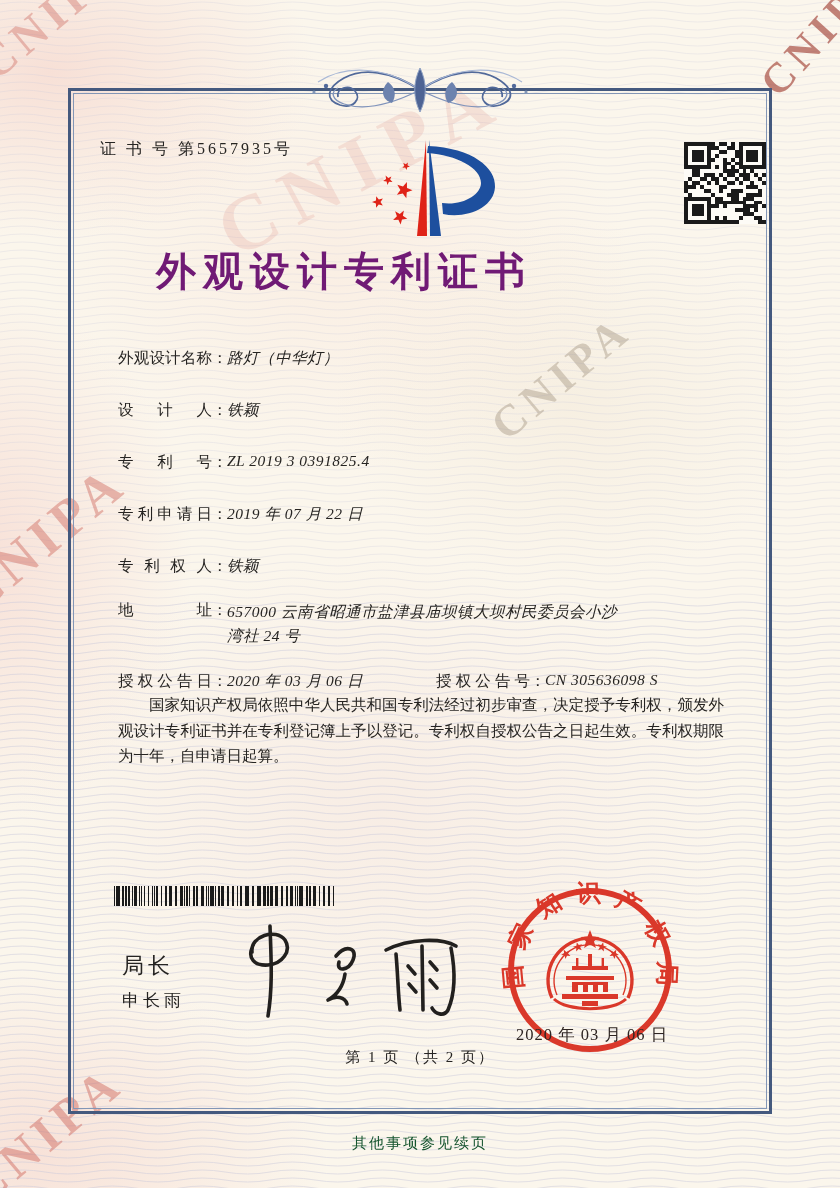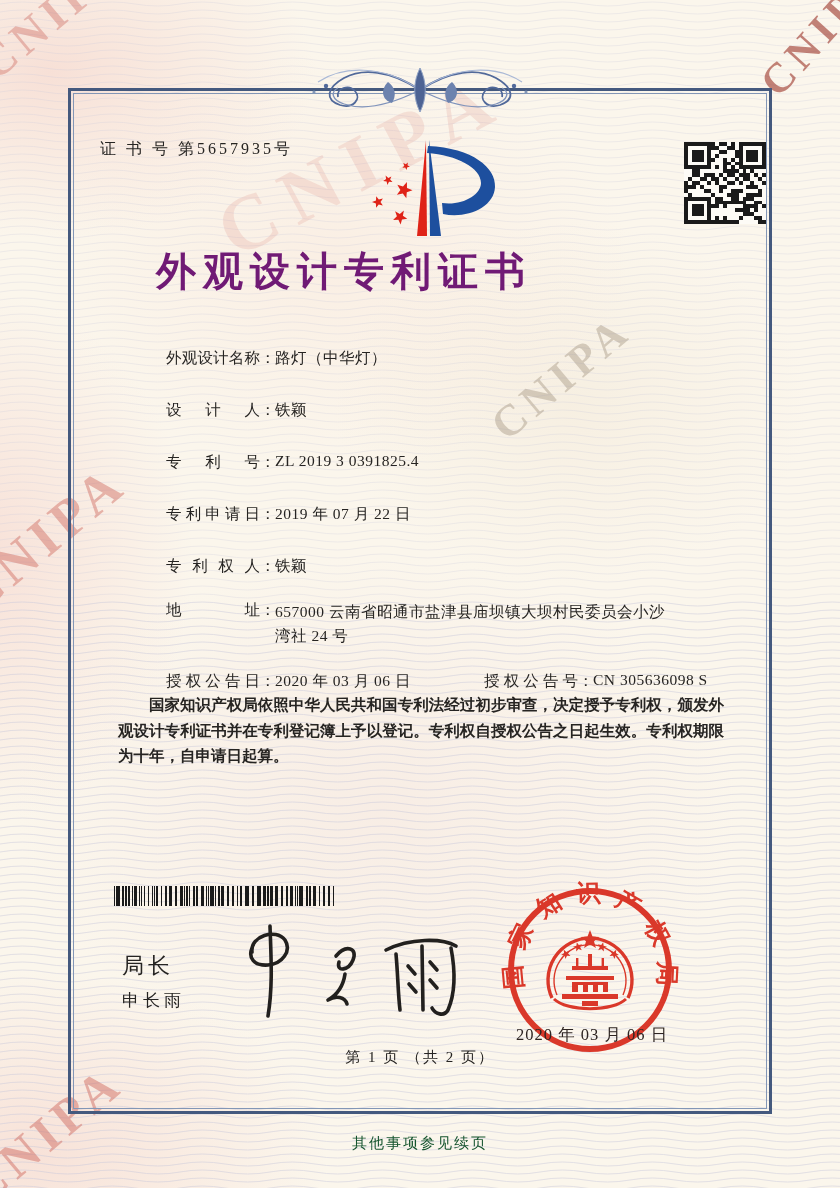--- a/index.html
+++ b/index.html
@@ -41,31 +41,31 @@
   
   .cert-no{position:absolute;left:100px;top:139px;font-size:16px;letter-spacing:3px;z-index:4;text-align:right;}
   #logo{position:absolute;left:338px;top:126px;z-index:4;}
   #qr{position:absolute;left:684px;top:142px;z-index:4;background:#fdfbf6;}
   .title{
     position:absolute;left:0;top:244px;width:688px;text-align:center;
     font-size:40px;font-weight:bold;letter-spacing:7px;z-index:4;color:#701a75;
   }
   
   .row{position:absolute;left:118px;z-index:4;font-size:15.5px;white-space:nowrap;}
-  .lbl{display:inline-block;width:94px;text-align:justify;text-align-last:justify;vertical-align:top;margin-left:48px;}
+  .lbl{display:inline-block;width:94px;text-align:justify;text-align-last:justify;vertical-align:top;}
   .colon{display:inline-block;width:15px;vertical-align:top;}
-  .val{display:inline-block;vertical-align:top;letter-spacing:.5px;}
+  .val{display:inline-block;vertical-align:top;letter-spacing:.5px;font-style:italic;}
   .val-wrap{white-space:normal;width:432px;line-height:24px;}
   .grant-no{position:absolute;left:318px;top:0;}
   
   .body-text{
     position:absolute;left:118px;top:692px;width:606px;z-index:4;
     font-size:15.5px;line-height:25.5px;text-align:justify;
   }
-  .body-text p{margin:0 0 4px 0;text-indent:2em;font-weight:bold;}
+  .body-text p{margin:0 0 4px 0;text-indent:2em;}
   
   #barcode{position:absolute;left:114px;top:886px;z-index:4;}
   
   .signer-title{position:absolute;left:122px;top:951px;font-size:22px;letter-spacing:4px;z-index:4;}
   .signer-name{position:absolute;left:122px;top:989px;font-size:17px;letter-spacing:4px;z-index:4;}
   #signature{position:absolute;left:218px;top:918px;z-index:5;}
   
   #seal{position:absolute;left:500px;top:880px;z-index:4;}
   .seal-date{
     position:absolute;left:516px;top:1024px;z-index:5;font-size:16.5px;

